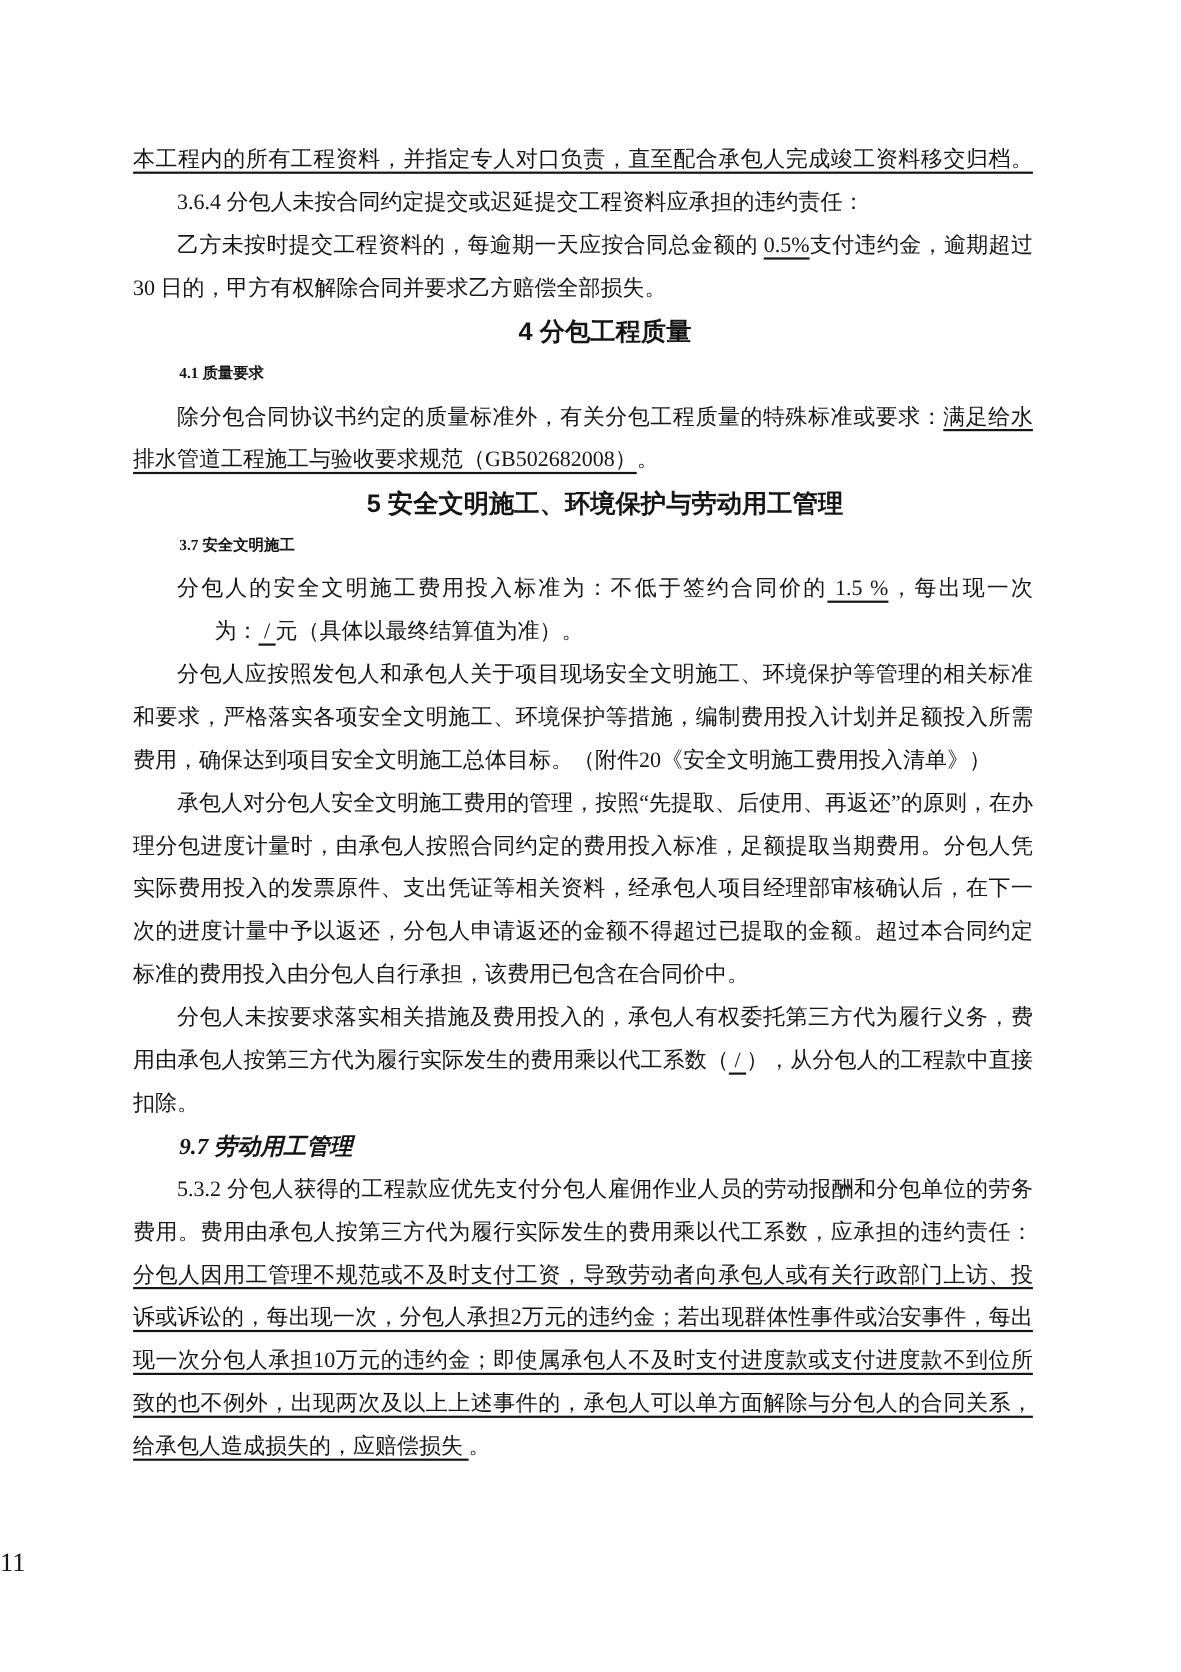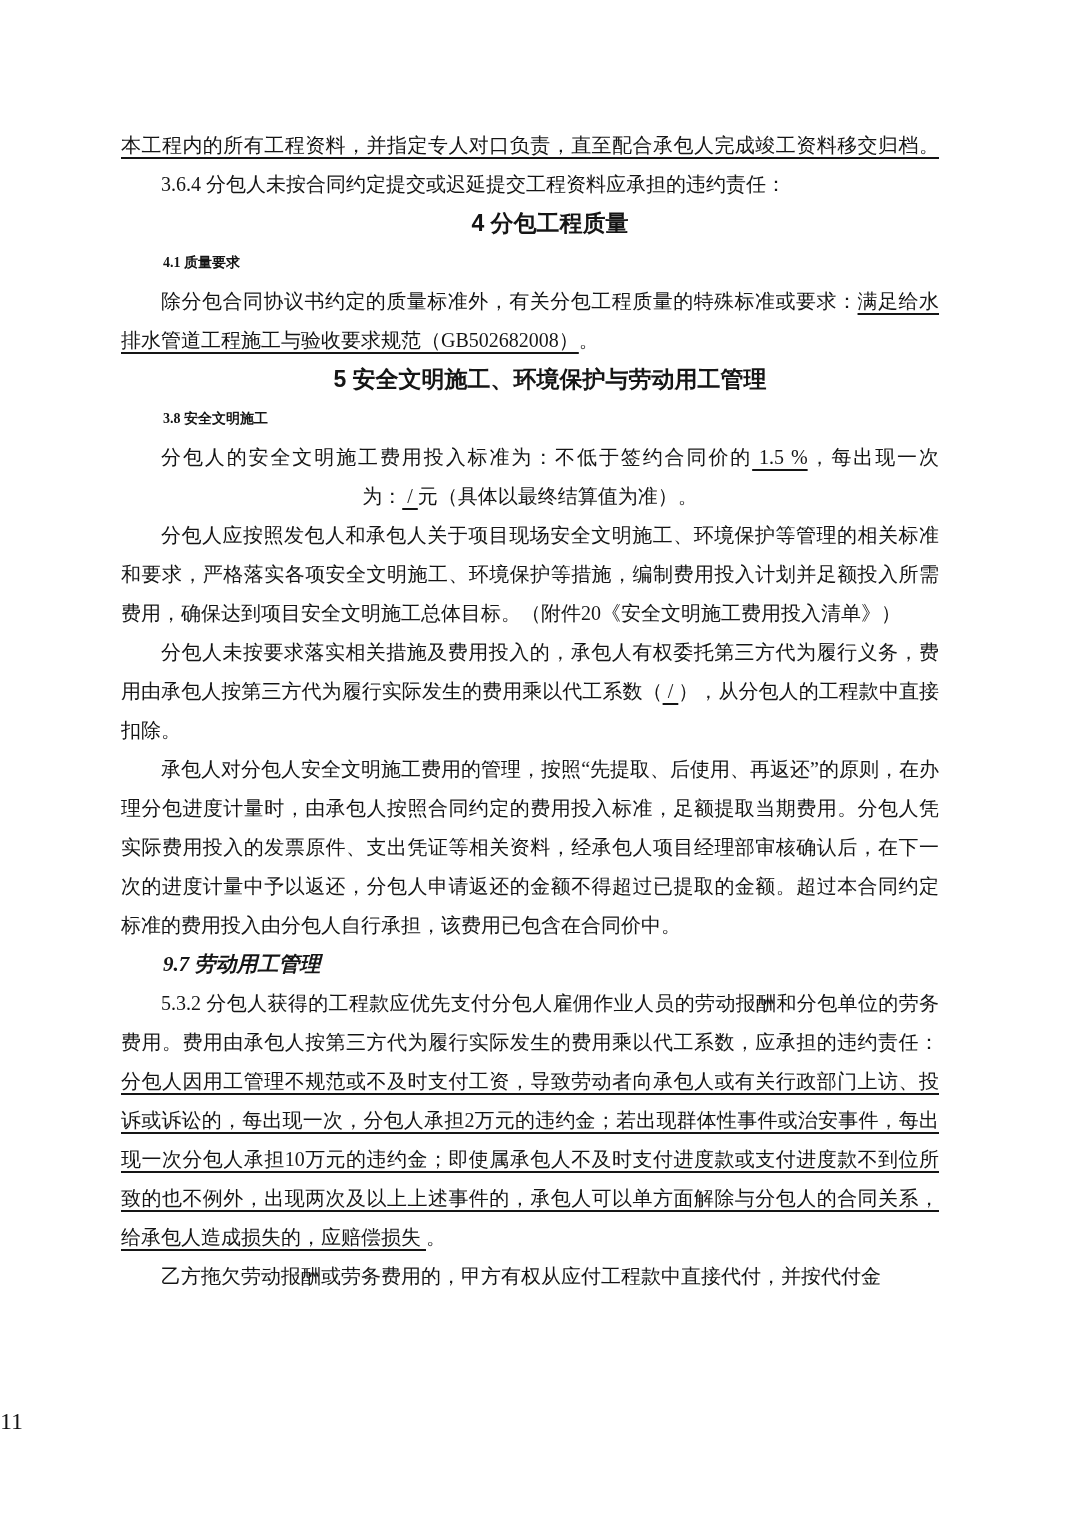--- a/index.html
+++ b/index.html
@@ -28,22 +28,23 @@
     margin: 0;
     text-indent: 2em;
   }
   .cont {
     text-indent: 0;
   }
   .fill {
     text-align-last: justify;
   }
   .deep {
+    margin-left: 74px;
     text-indent: 0;
-    text-align: center;
+    text-align: left;
   }
   .h2 {
     font-family: "Liberation Sans", "DejaVu Sans", sans-serif;
     font-weight: bold;
     font-size: 23px;
     text-align: center;
     text-indent: 40px;
   }
   .h3 {
     font-weight: bold;
@@ -71,28 +72,28 @@
     font-size: 24px;
     line-height: 39px;
   }
 </style>
 </head>
 <body>
 
 <div class="doc" id="doc">
     <div class="para cont fill"><span class="u">本工程内的所有工程资料，并指定专人对口负责，直至配合承包人完成竣工资料移交归档。</span></div>
     <div class="para body"><span class="">3.6.4 分包人未按合同约定提交或迟延提交工程资料应承担的违约责任：</span></div>
+    <div class="para body"><span class="">乙方未按时提交工程资料的，每逾期一天应按合同总金额的 </span><span class="u">0.5%</span><span class="">支付违约金，逾期超过 30 日的，甲方有权解除合同并要求乙方赔偿全部损失。</span></div>
     <div class="para h2"><span class="">4 分包工程质量</span></div>
     <div class="para h3"><span class="">4.1 质量要求</span></div>
     <div class="para body"><span class="">除分包合同协议书约定的质量标准外，有关分包工程质量的特殊标准或要求：</span><span class="u">满足给水排水管道工程施工与验收要求规范（GB502682008）</span><span class="">。</span></div>
     <div class="para h2"><span class="">5 安全文明施工、环境保护与劳动用工管理</span></div>
-    <div class="para h3"><span class="">3.8 安全文明施工</span></div>
+    <div class="para h3"><span class="">3.7 安全文明施工</span></div>
     <div class="para body fill"><span class="">分包人的安全文明施工费用投入标准为：不低于签约合同价的</span><span class="u">  1.5  %</span><span class="">，每出现一次</span></div>
     <div class="para deep"><span class="">为：</span><span class="u"> / </span><span class="">元（具体以最终结算值为准）。</span></div>
     <div class="para body"><span class="">分包人应按照发包人和承包人关于项目现场安全文明施工、环境保护等管理的相关标准和要求，严格落实各项安全文明施工、环境保护等措施，编制费用投入计划并足额投入所需费用，确保达到项目安全文明施工总体目标。（附件20《安全文明施工费用投入清单》）</span></div>
+    <div class="para body"><span class="">承包人对分包人安全文明施工费用的管理，按照“先提取、后使用、再返还”的原则，在办理分包进度计量时，由承包人按照合同约定的费用投入标准，足额提取当期费用。分包人凭实际费用投入的发票原件、支出凭证等相关资料，经承包人项目经理部审核确认后，在下一次的进度计量中予以返还，分包人申请返还的金额不得超过已提取的金额。超过本合同约定标准的费用投入由分包人自行承担，该费用已包含在合同价中。</span></div>
     <div class="para body"><span class="">分包人未按要求落实相关措施及费用投入的，承包人有权委托第三方代为履行义务，费用由承包人按第三方代为履行实际发生的费用乘以代工系数（</span><span class="u"> / </span><span class="">），从分包人的工程款中直接扣除。</span></div>
-    <div class="para body"><span class="">承包人对分包人安全文明施工费用的管理，按照“先提取、后使用、再返还”的原则，在办理分包进度计量时，由承包人按照合同约定的费用投入标准，足额提取当期费用。分包人凭实际费用投入的发票原件、支出凭证等相关资料，经承包人项目经理部审核确认后，在下一次的进度计量中予以返还，分包人申请返还的金额不得超过已提取的金额。超过本合同约定标准的费用投入由分包人自行承担，该费用已包含在合同价中。</span></div>
     <div class="para h3i"><span class="">9.7 劳动用工管理</span></div>
     <div class="para body"><span class="">5.3.2 分包人获得的工程款应优先支付分包人雇佣作业人员的劳动报酬和分包单位的劳务费用。费用由承包人按第三方代为履行实际发生的费用乘以代工系数，应承担的违约责任：</span><span class="u">分包人因用工管理不规范或不及时支付工资，导致劳动者向承包人或有关行政部门上访、投诉或诉讼的，每出现一次，分包人承担2万元的违约金；若出现群体性事件或治安事件，每出现一次分包人承担10万元的违约金；即使属承包人不及时支付进度款或支付进度款不到位所致的也不例外，出现两次及以上上述事件的，承包人可以单方面解除与分包人的合同关系，给承包人造成损失的，应赔偿损失 </span><span class="">。</span></div>
-    <div class="para body"><span class="">乙方拖欠劳动报酬或劳务费用的，甲方有权从应付工程款中直接代付，并按代付金</span></div>
   </div>
 
 <div class="pagenum">11</div>
 
 </body></html>

